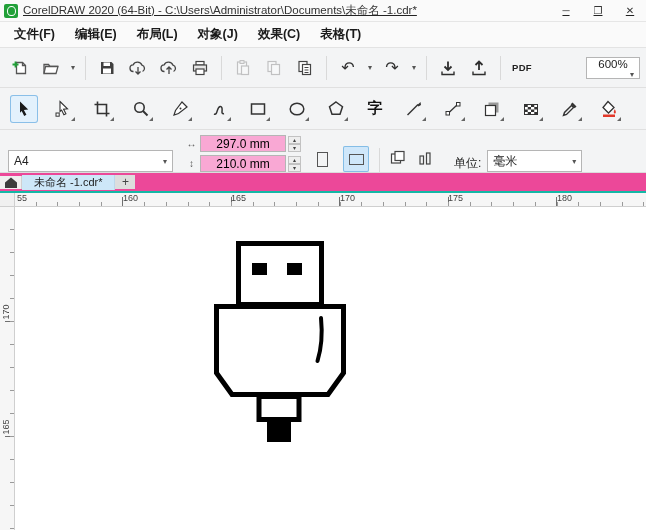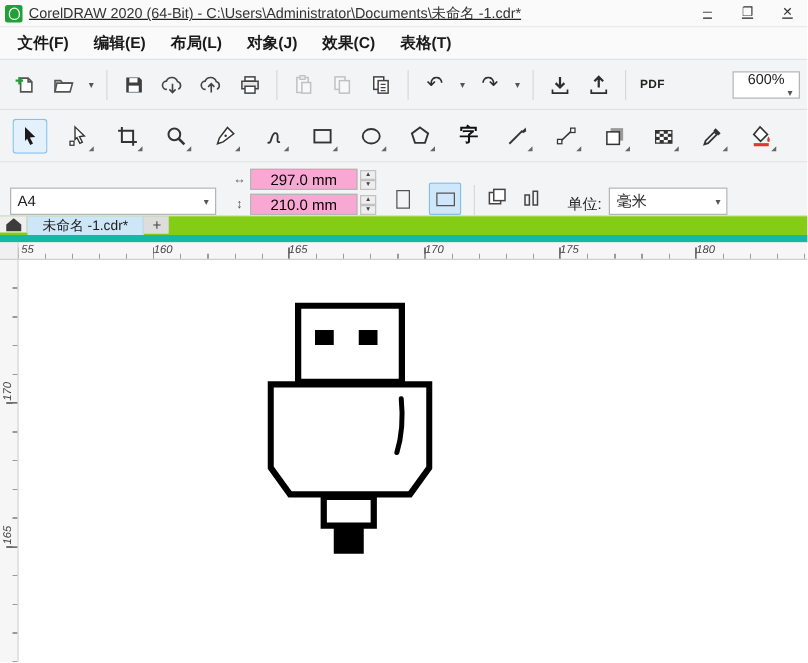--- a/index.html
+++ b/index.html
@@ -55,27 +55,27 @@
   .spin-up::after { content:"▴"; }
   .spin-down::after { content:"▾"; }
   .orient-btn { width:26px; height:26px; display:flex; align-items:center; justify-content:center; margin-left:8px; border-radius:2px; }
   .orient-btn.selected { background:#cfe7fa; box-shadow: inset 0 0 0 1px #84bde6; }
   .ico-portrait { width:11px; height:15px; border:1.7px solid #555; }
   .ico-landscape { width:15px; height:11px; border:1.7px solid #555; }
   .units-label { margin-left:14px; font-size:12px; color:#222; white-space:nowrap; }
   .units-select { width:95px; margin-left:6px; }
 
   
-  .doctabs { flex:0 0 20px; background:#84cc16; display:flex; align-items:flex-start; border-bottom:6px solid #14b8a6; }
+  .doctabs { flex:0 0 20px; background:#ec4899; display:flex; align-items:center; border-bottom:2px solid #14b8a6; }
   .home-btn { width:22px; display:flex; align-items:center; justify-content:center; background:#efefef; border-right:1px solid #d0d0d0; }
   .doc-tab { display:flex; align-items:center; padding:0 12px; background:#cde7f8; font-size:11px; color:#1c1c1c; border-right:1px solid #bcd7ea; white-space:nowrap; }
   .new-tab-btn { width:20px; display:flex; align-items:center; justify-content:center; font-size:12px; color:#444; background:#dddddd; }
 
   
-  .workspace { flex:1 1 auto; position:relative; background:#fff;font-style:italic; }
+  .workspace { flex:1 1 auto; position:relative; background:#fff; }
   .ruler-corner { position:absolute; left:0; top:0; width:15px; height:14px; background:#f0f0f0; border-right:1px solid #cfcfcf; border-bottom:1px solid #cfcfcf; }
   .ruler-h {
     position:absolute; left:15px; right:0; top:0; height:14px; background:#f6f6f6;
     border-bottom:1px solid #cfcfcf;
     background-image:
       repeating-linear-gradient(to right, transparent 0 20.7px, #9a9a9a 20.7px 21.7px),
       repeating-linear-gradient(to right, transparent 0 107px, #6f6f6f 107px 108.5px);
     background-size: 100% 4px, 100% 9px;
     background-position: left bottom, left bottom;
     background-repeat: no-repeat, no-repeat;

